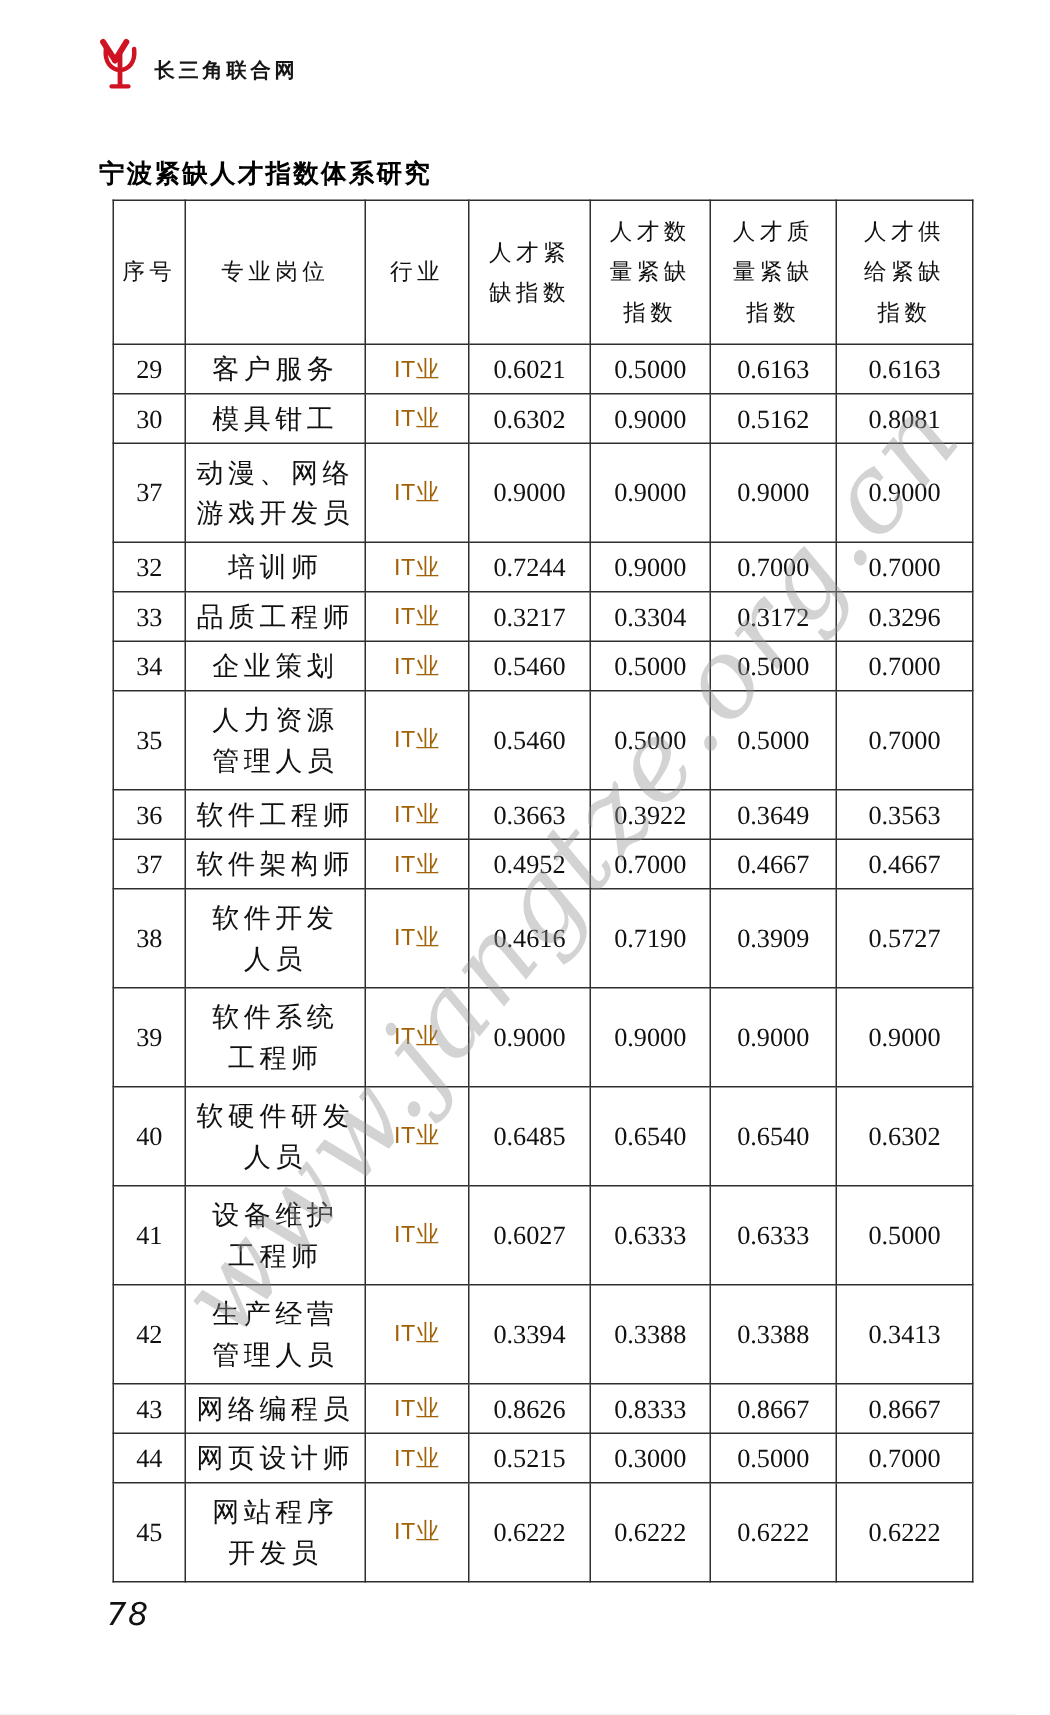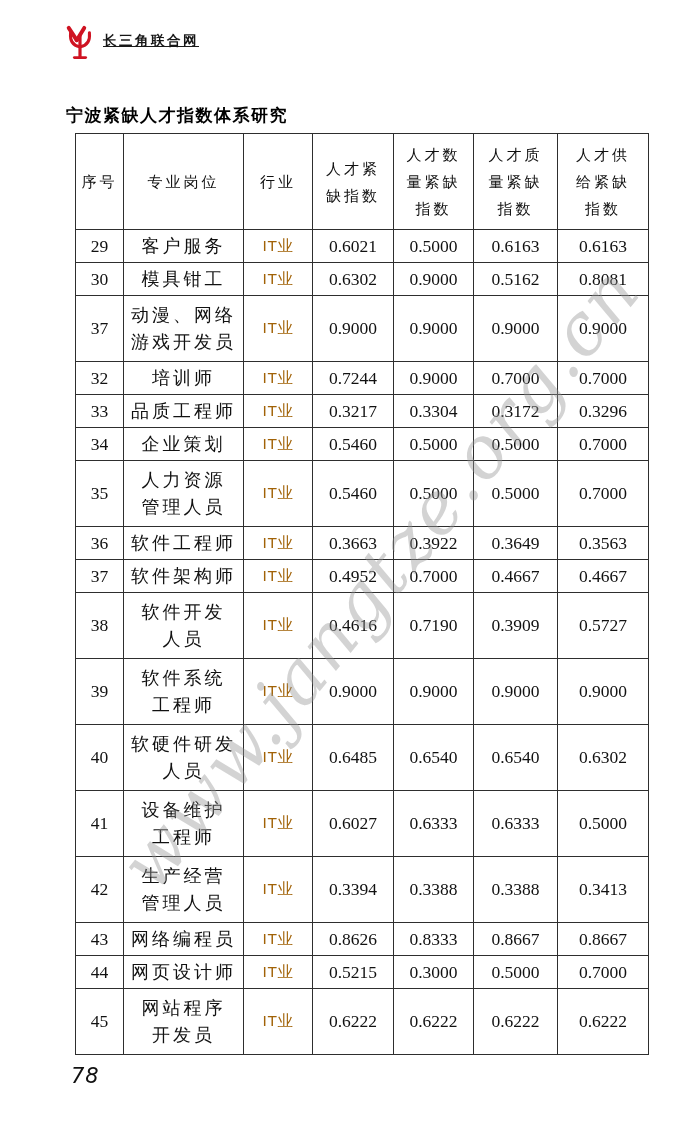--- a/index.html
+++ b/index.html
@@ -12,22 +12,22 @@
     overflow: hidden;
     font-family: "Liberation Sans", sans-serif;
     color: #1a1a1a;
   }
 
   
   .site-logo {
     position: absolute;
     left: 64px; top: 24px;
     display: flex;
+    align-items: center;
     gap: 7px;
-    text-decoration: underline;
   }
   .logo-mark { width: 32px; height: 38px; display: block; }
   .logo-text {
     font-size: 13.5px;
     font-weight: bold;
     letter-spacing: 2.5px;
     color: #161616;
     padding-top: 8px;
   }
 

